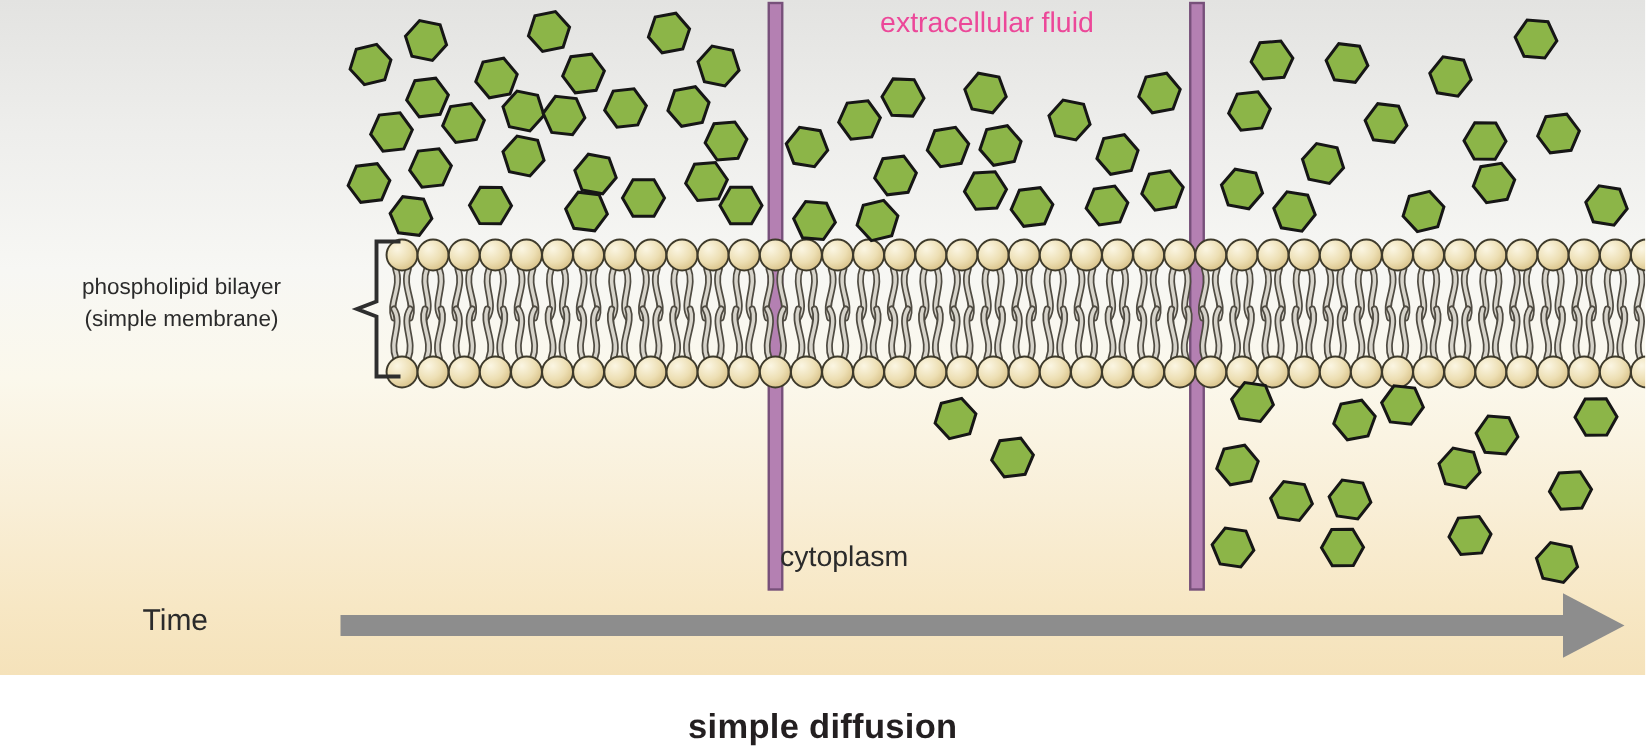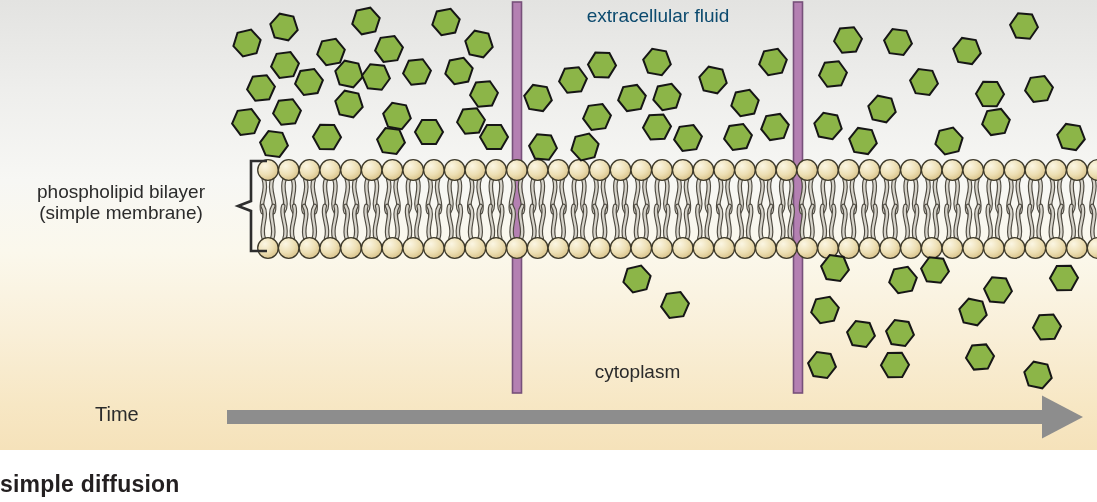--- a/index.html
+++ b/index.html
@@ -9,24 +9,24 @@
   }
   #scene-bg{
     position:absolute;left:0;top:0;width:1097px;height:450px;
     background:linear-gradient(180deg,
       #e3e3e1 0%, #eeeeec 20%, #f7f7f4 40%, #fbf8ec 56%,
       #f9efd8 74%, #f7e7c4 90%, #f5e2ba 100%);
   }
   #scene-svg{position:absolute;left:0;top:0;}
   .lbl{position:absolute;color:#2b2b2b;font-size:19px;white-space:nowrap;}
   #extracellular-label{left:520px;top:5px;width:276px;text-align:center;}
-  #cytoplasm-label{left:520px;top:361px;width:235px;text-align:center;}
-  #membrane-label{left:0;top:181px;width:242px;text-align:center;line-height:21px;font-size:19px;white-space:normal;}
+  #cytoplasm-label{left:520px;top:361px;width:235px;text-align:left;}
+  #membrane-label{left:0;top:181px;width:242px;text-align:center;line-height:21px;font-size:15px;white-space:normal;}
   #time-label{left:95px;top:403px;width:122px;text-align:left;font-size:20px;color:#2a2420;}
-  #caption{position:absolute;left:0;top:471px;width:1097px;text-align:left;
+  #caption{position:absolute;left:0;top:471px;width:1097px;text-align:center;
            font-weight:bold;font-size:23px;color:#231f20;letter-spacing:.2px;}
 </style>
 </head>
 <body>
 
 <div id="stage">
   <div id="scene-bg"></div>
   <svg id="scene-svg" width="1097" height="502" viewBox="0 0 1097 502">
       <defs>
         <radialGradient id="headGrad" cx="35%" cy="30%" r="80%">
@@ -524,21 +524,21 @@
         <path d="M881.0,365.2L887.8,353.0L901.8,352.8L909.0,364.8L902.2,377.0L888.2,377.2Z" fill="#8cb548" stroke="#161616" stroke-width="2" stroke-linejoin="miter"></path>
         <path d="M966.0,358.0L972.2,345.4L986.1,344.4L994.0,356.0L987.8,368.6L973.9,369.6Z" fill="#8cb548" stroke="#161616" stroke-width="2" stroke-linejoin="miter"></path>
         <path d="M1024.3,372.1L1033.7,361.7L1047.4,364.6L1051.7,377.9L1042.3,388.3L1028.6,385.4Z" fill="#8cb548" stroke="#161616" stroke-width="2" stroke-linejoin="miter"></path>
       </g>
       <g>
         <rect x="227" y="410" width="815" height="14" fill="#8d8d8d"></rect>
         <polygon points="1042,395.5 1042,438.5 1083,417" fill="#8d8d8d"></polygon>
       </g>
     </svg>
 
-  <div class="lbl" id="extracellular-label" style="color: #0c4a6e;">extracellular fluid</div>
+  <div class="lbl" id="extracellular-label" style="color: #ec4899;">extracellular fluid</div>
 
   <div class="lbl" id="membrane-label" style="color: rgb(43, 43, 43);">
     <div>phospholipid bilayer</div>
     <div>(simple membrane)</div>
   </div>
 
   <div class="lbl" id="cytoplasm-label" style="color: rgb(43, 43, 43);">cytoplasm</div>
 
   <div class="lbl" id="time-label" style="color: rgb(43, 43, 43);">Time</div>
 

